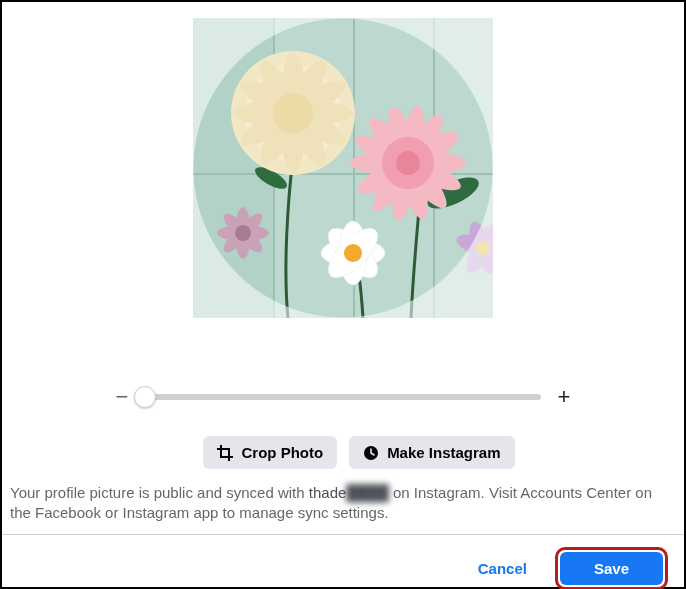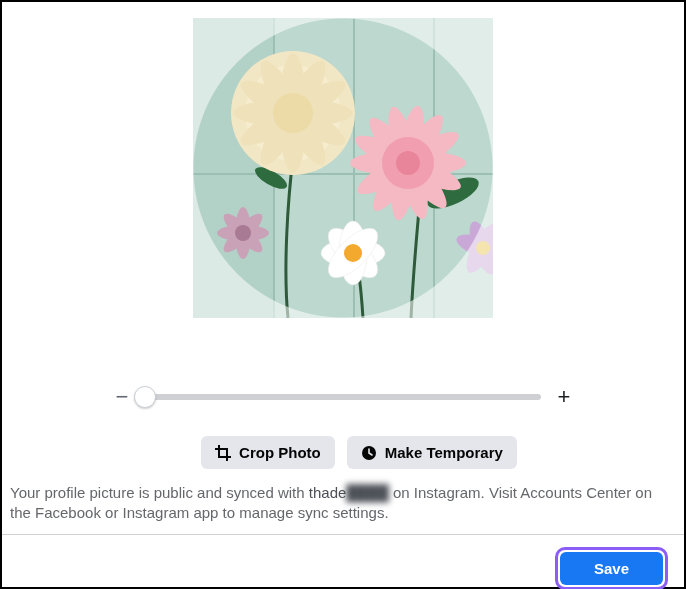--- a/index.html
+++ b/index.html
@@ -116,21 +116,21 @@
     .cancel-link {
       color: #1877f2;
       font-size: 15px;
       font-weight: 600;
       background: none;
       border: none;
       cursor: pointer;
       padding: 8px 12px;
     }
     .save-wrap {
-      border: 3px solid #8b5cf6;
+      border: 3px solid #b91c1c;
       border-radius: 10px;
       padding: 2px;
     }
     .save-btn {
       background: #1877f2;
       color: #fff;
       font-size: 15px;
       font-weight: 700;
       border: none;
       border-radius: 6px;
@@ -242,28 +242,29 @@
         </span>
         <span>Crop Photo</span>
       </button>
       <button class="pill-btn">
         <span class="ico">
           <svg width="16" height="16" viewBox="0 0 16 16">
               <circle cx="8" cy="8" r="7" fill="#050505"></circle>
               <path d="M8 4v4l3 2" stroke="#e4e6eb" stroke-width="1.6" fill="none" stroke-linecap="round"></path>
             </svg>
         </span>
-        <span>Make Temporary</span>
+        <span>Make Instagram</span>
       </button>
     </div>
 
     <div class="desc">
       <span>Your profile picture is public and synced with </span><span class="uname"><span>thade</span><span class="blur">████</span></span><span> on Instagram. Visit Accounts Center on the Facebook or Instagram app to manage sync settings.</span>
     </div>
 
   </div>
 
   <div class="footer">
+    <button class="cancel-link">Cancel</button>
     <span class="save-wrap">
       <button class="save-btn">Save</button>
     </span>
   </div>
 </div>
 
 </body></html>

